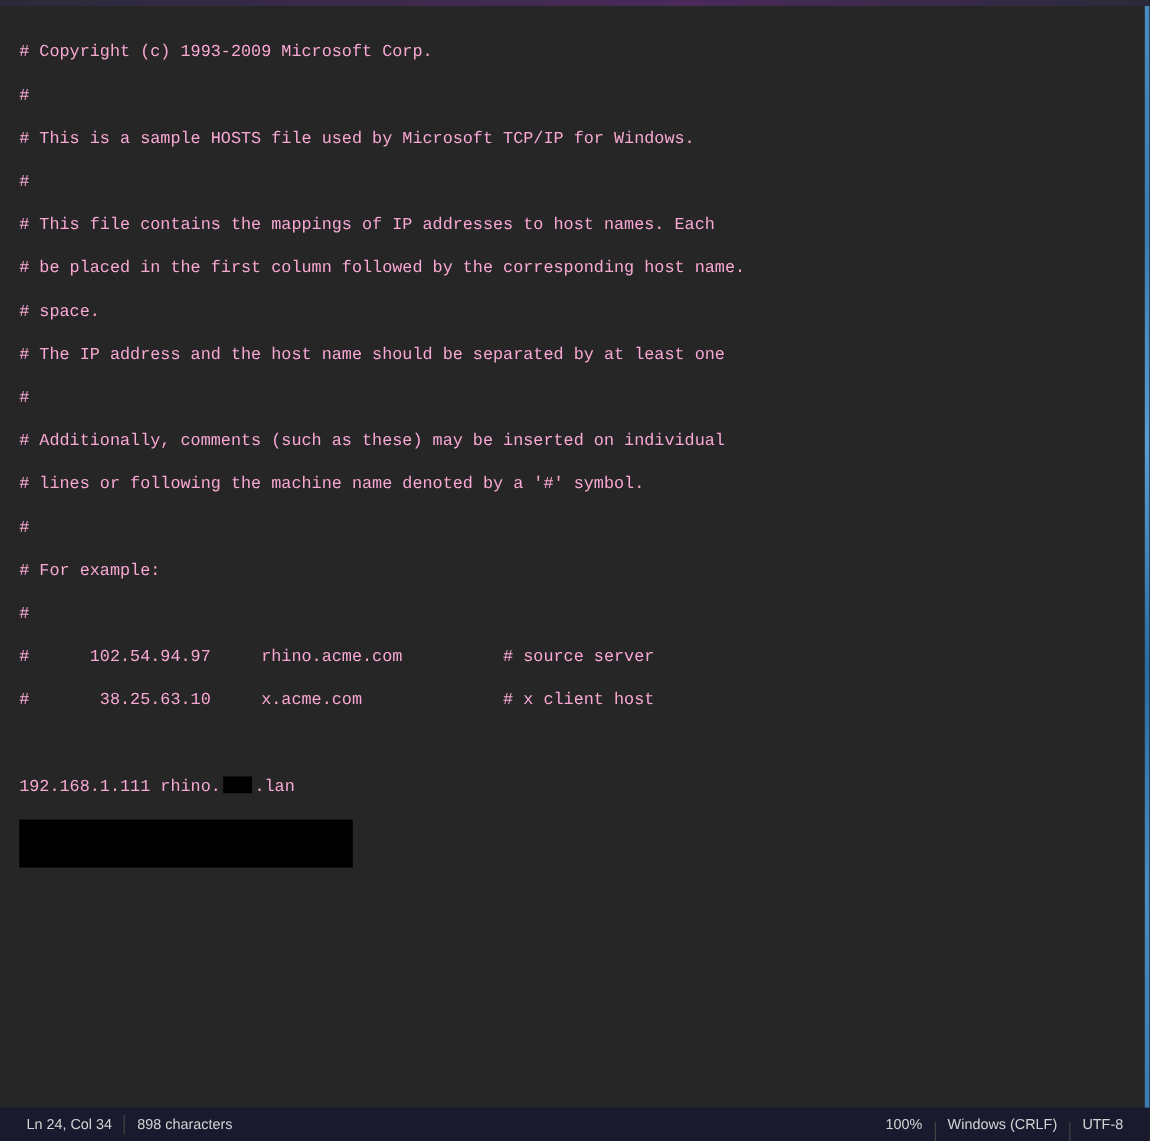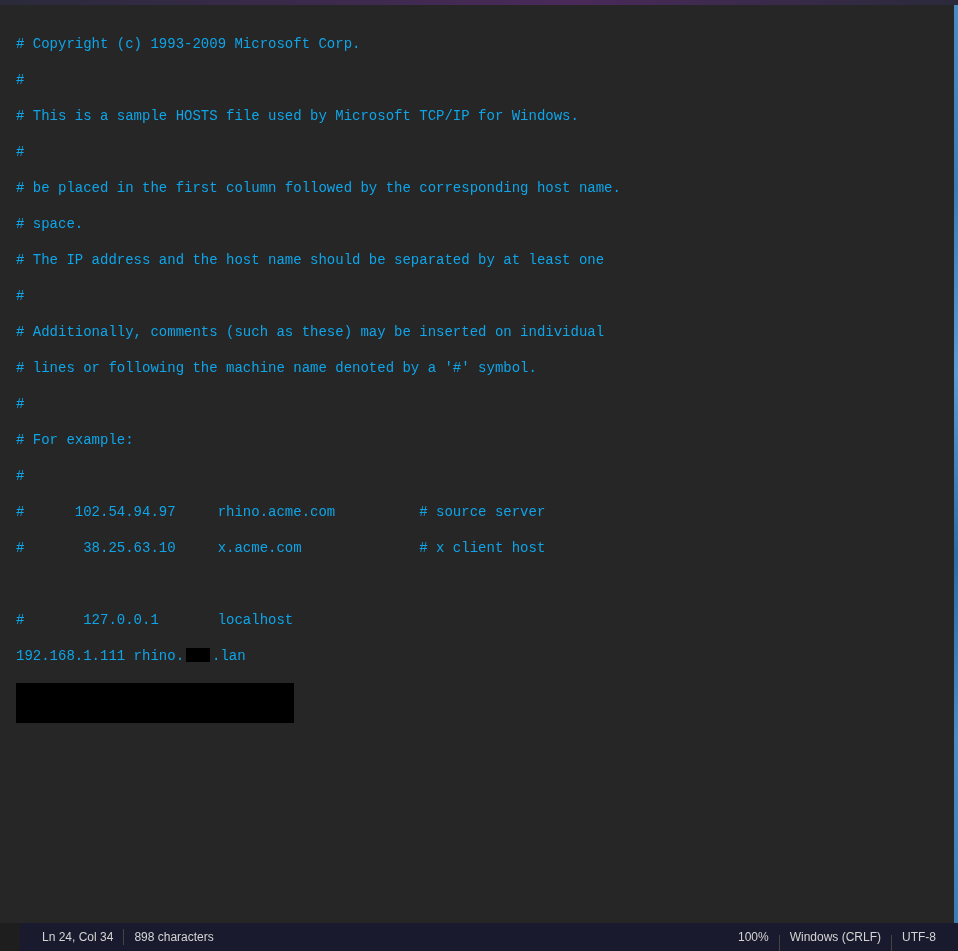--- a/index.html
+++ b/index.html
@@ -25,21 +25,21 @@
     }
     .editor-area {
       flex: 1;
       background: #262626;
       padding: 12px 16px;
       overflow: hidden;
       line-height: 18px;
       white-space: pre;
     }
     .editor-line {
-      color: #0ea5e9;
+      color: #f9a8d4;
       min-height: 18px;
     }
     .redacted-block {
       background: #000000;
       width: 278px;
       height: 40px;
       margin-top: 0px;
     }
     .redacted-inline {
       background: #000000;
@@ -54,21 +54,20 @@
     .status-bar {
       height: 28px;
       background: #1a1a2e;
       display: flex;
       align-items: center;
       padding: 0 12px;
       font-family: 'Segoe UI', sans-serif;
       font-size: 12px;
       color: #d4d4d4;
       gap: 0;
-      margin-left: 20px;
     }
     .status-left {
       display: flex;
       align-items: center;
     }
     .status-item {
       padding: 0 10px;
       height: 28px;
       display: flex;
       align-items: center;
@@ -96,33 +95,33 @@
 </head>
 <body>
 
 <div class="top-border"></div>
 
 <div class="editor-area">
 <div class="editor-line"># Copyright (c) 1993-2009 Microsoft Corp.</div>
 <div class="editor-line">#</div>
 <div class="editor-line"># This is a sample HOSTS file used by Microsoft TCP/IP for Windows.</div>
 <div class="editor-line">#</div>
+<div class="editor-line"># This file contains the mappings of IP addresses to host names. Each</div>
 <div class="editor-line"># be placed in the first column followed by the corresponding host name.</div>
 <div class="editor-line"># space.</div>
 <div class="editor-line"># The IP address and the host name should be separated by at least one</div>
 <div class="editor-line">#</div>
 <div class="editor-line"># Additionally, comments (such as these) may be inserted on individual</div>
 <div class="editor-line"># lines or following the machine name denoted by a '#' symbol.</div>
 <div class="editor-line">#</div>
 <div class="editor-line"># For example:</div>
 <div class="editor-line">#</div>
 <div class="editor-line">#      102.54.94.97     rhino.acme.com          # source server</div>
 <div class="editor-line">#       38.25.63.10     x.acme.com              # x client host</div>
 <div class="editor-line"></div>
-<div class="editor-line">#       127.0.0.1       localhost</div>
 <div class="editor-line"><span>192.168.1.111 rhino.</span><span class="redacted-inline"></span><span>.lan</span></div>
 <div class="redacted-block"></div>
 </div>
 
 <div class="status-bar">
   <div class="status-left">
     <div class="status-item">
       <span>Ln 24, Col 34</span>
     </div>
     <div class="status-divider"></div>

